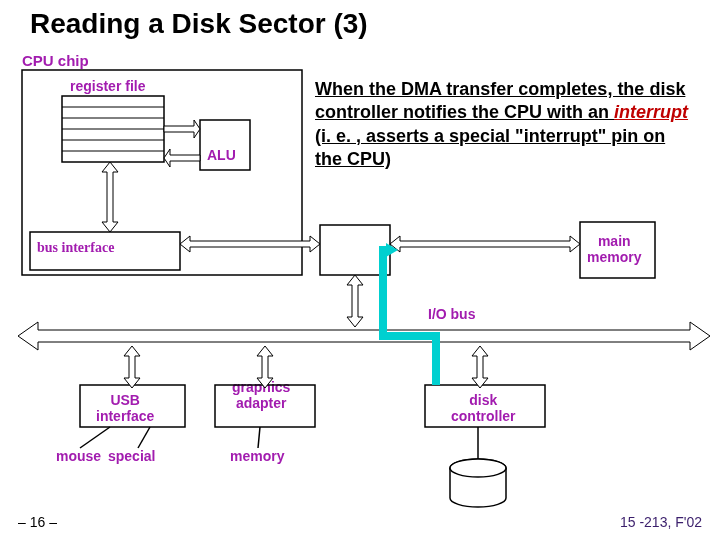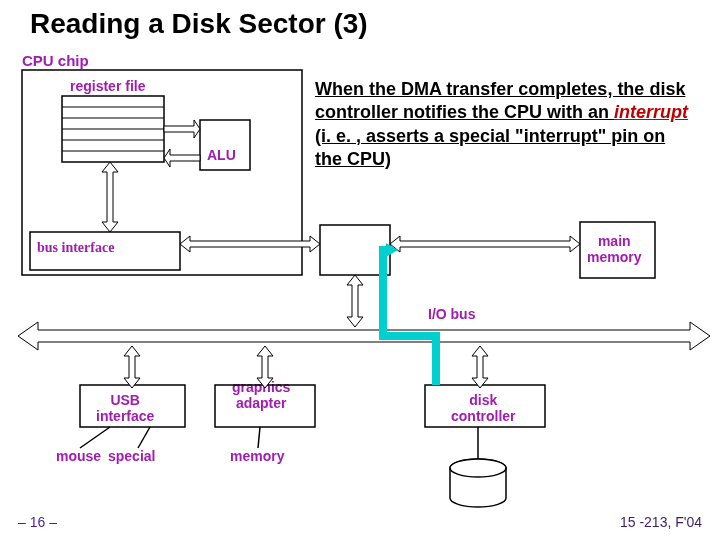--- a/index.html
+++ b/index.html
@@ -37,21 +37,21 @@
   }
   .interrupt {
     color: #c00000;
     font-style: italic;
     text-decoration: underline;
   }
   .footer-left {
     position: absolute;
     left: 18px;
     bottom: 10px;
-    color: #4c1d95;
+    color: #000000;
     font-size: 14px;
   }
   .footer-right {
     position: absolute;
     right: 18px;
     bottom: 10px;
     color: #3a1e6b;
     font-size: 14px;
   }
   svg { position: absolute; left: 0; top: 0; }
@@ -88,21 +88,21 @@
 controller</div>
 
 <div class="label" style="left:56px; top:448px;">mouse</div>
 <div class="label" style="left:108px; top:448px;">special</div>
 
 <div class="label" style="left:230px; top:448px;">memory</div>
 
 <div class="label" style="left:460px; top:483px;">disk</div>
 
 <div class="footer-left">– 16 –</div>
-<div class="footer-right">15 -213, F'04</div>
+<div class="footer-right">15 -213, F'02</div>
 
 <svg width="720" height="540">
 
   <rect x="22" y="70" width="280" height="205" fill="none" stroke="#000" stroke-width="1.5"></rect>
 
   <rect x="62" y="96" width="102" height="66" fill="none" stroke="#000" stroke-width="1.5"></rect>
   <line x1="62" y1="107" x2="164" y2="107" stroke="#000"></line>
   <line x1="62" y1="118" x2="164" y2="118" stroke="#000"></line>
   <line x1="62" y1="129" x2="164" y2="129" stroke="#000"></line>
   <line x1="62" y1="140" x2="164" y2="140" stroke="#000"></line>

